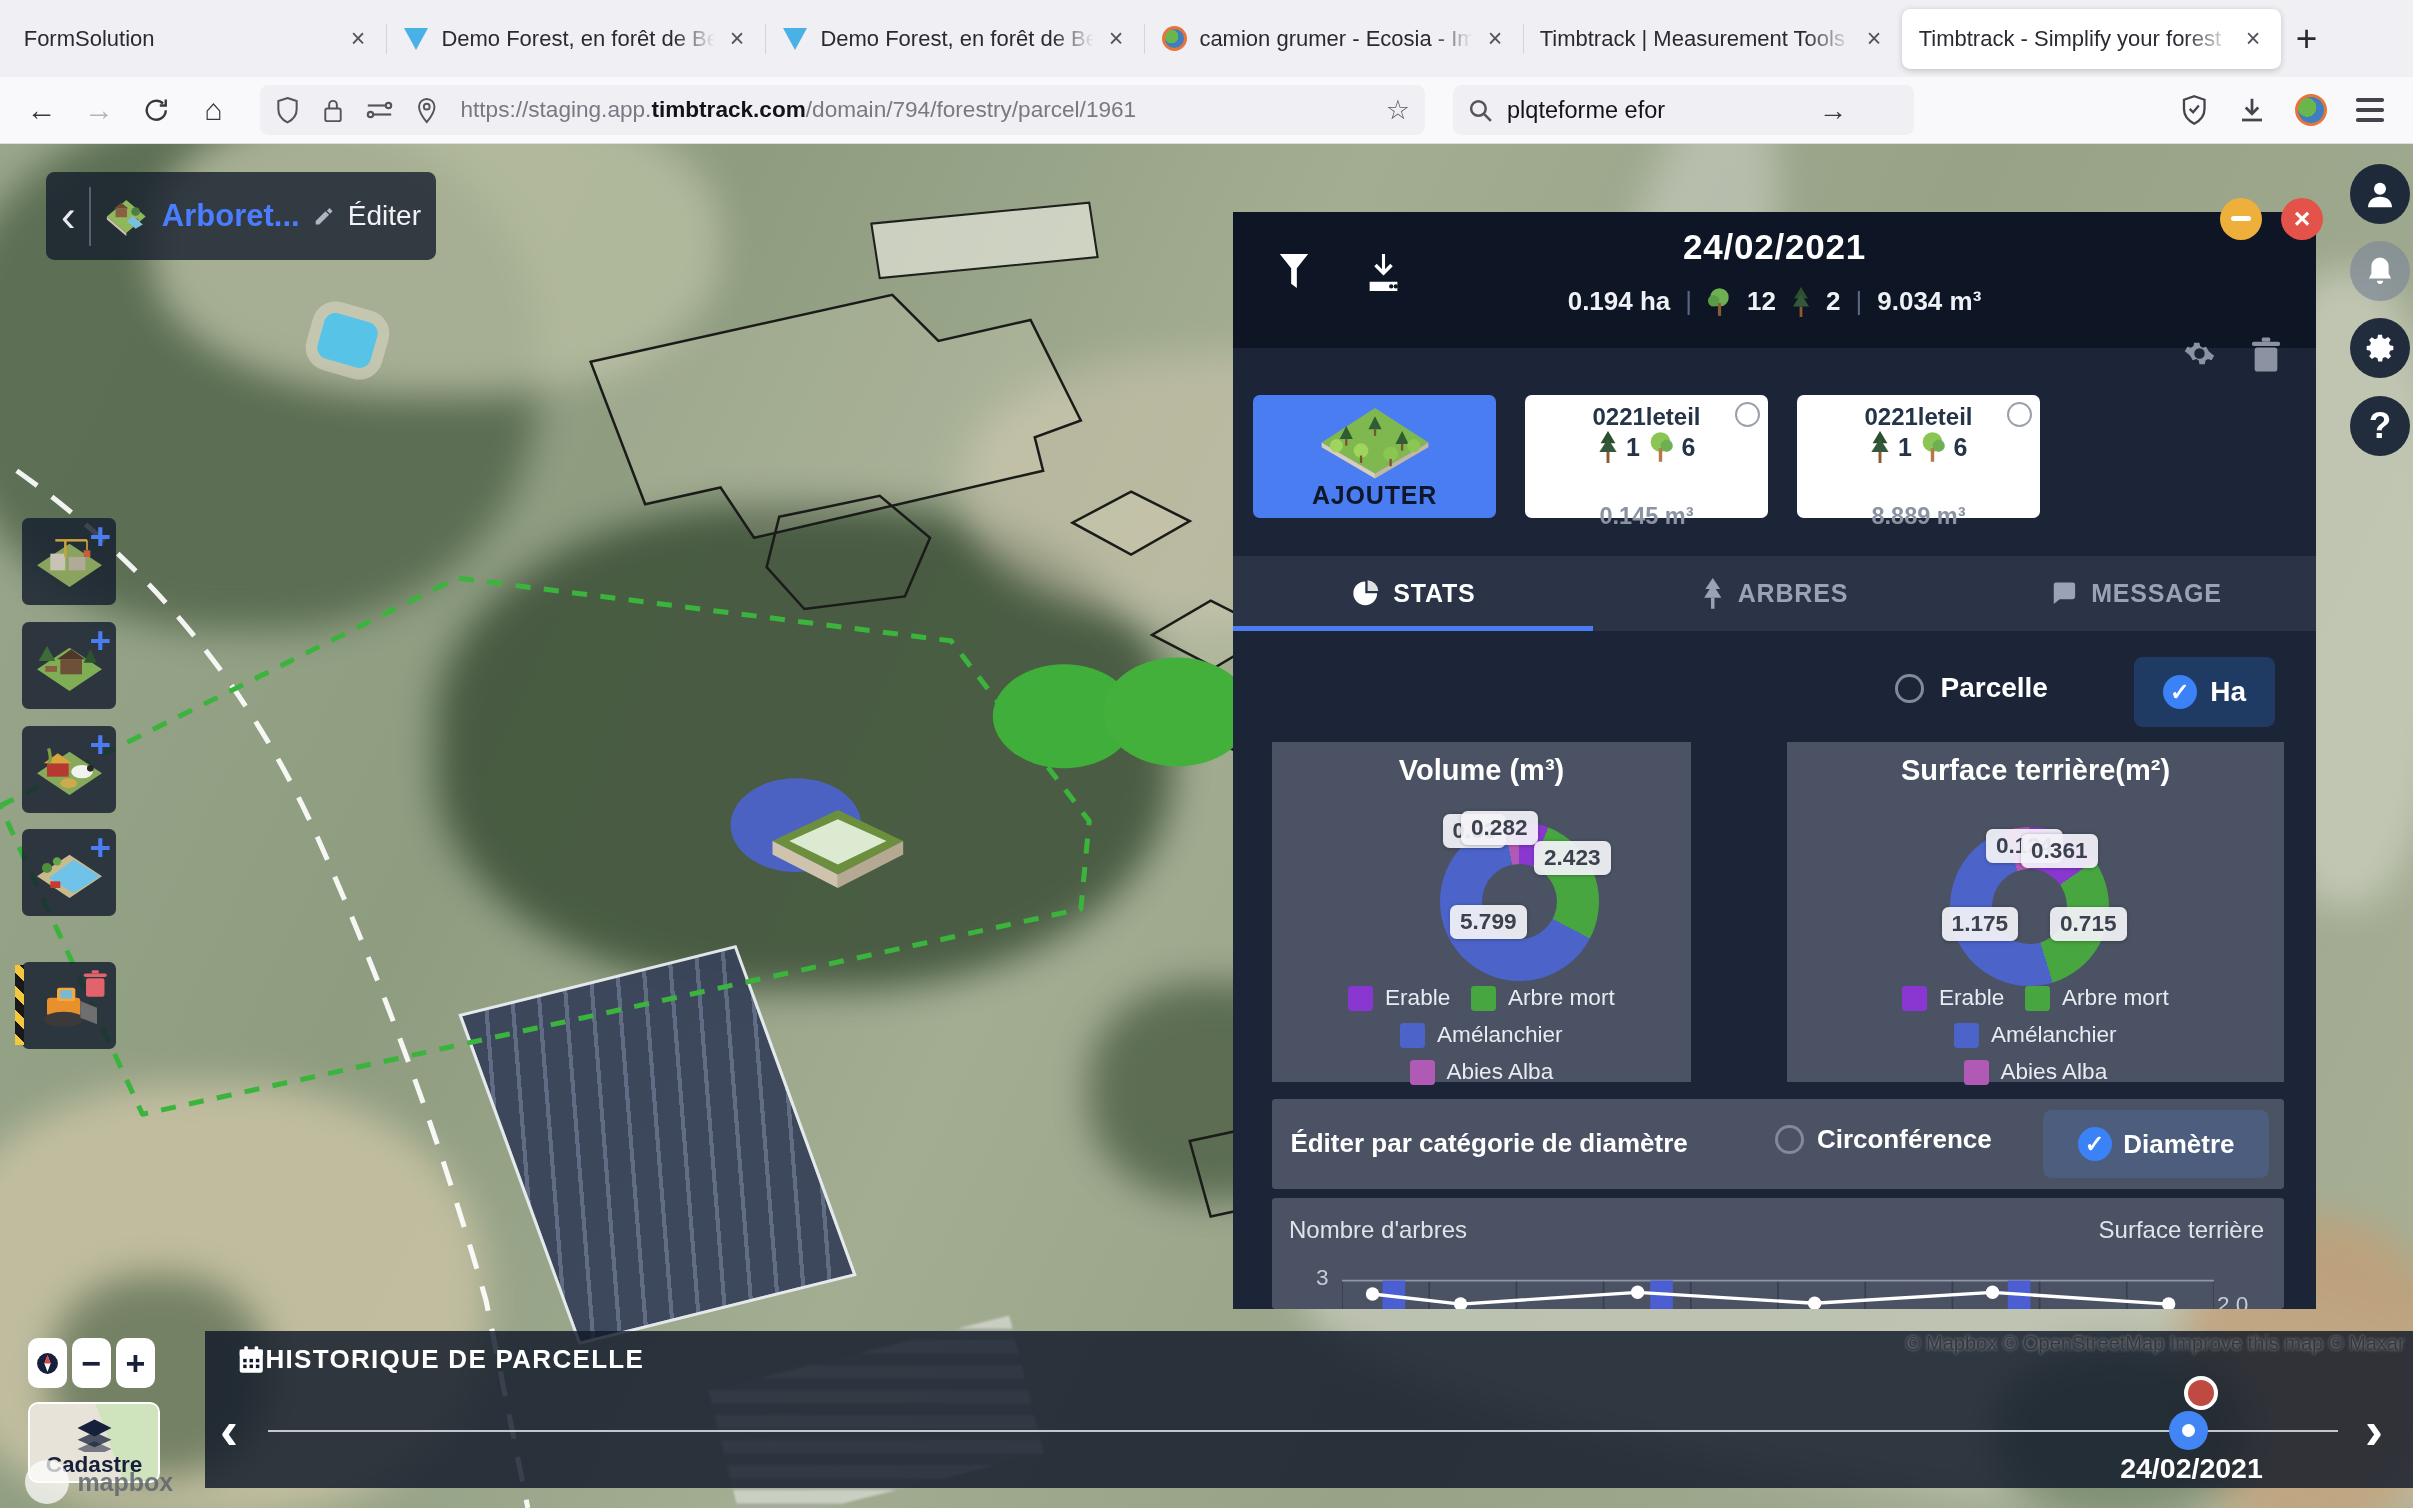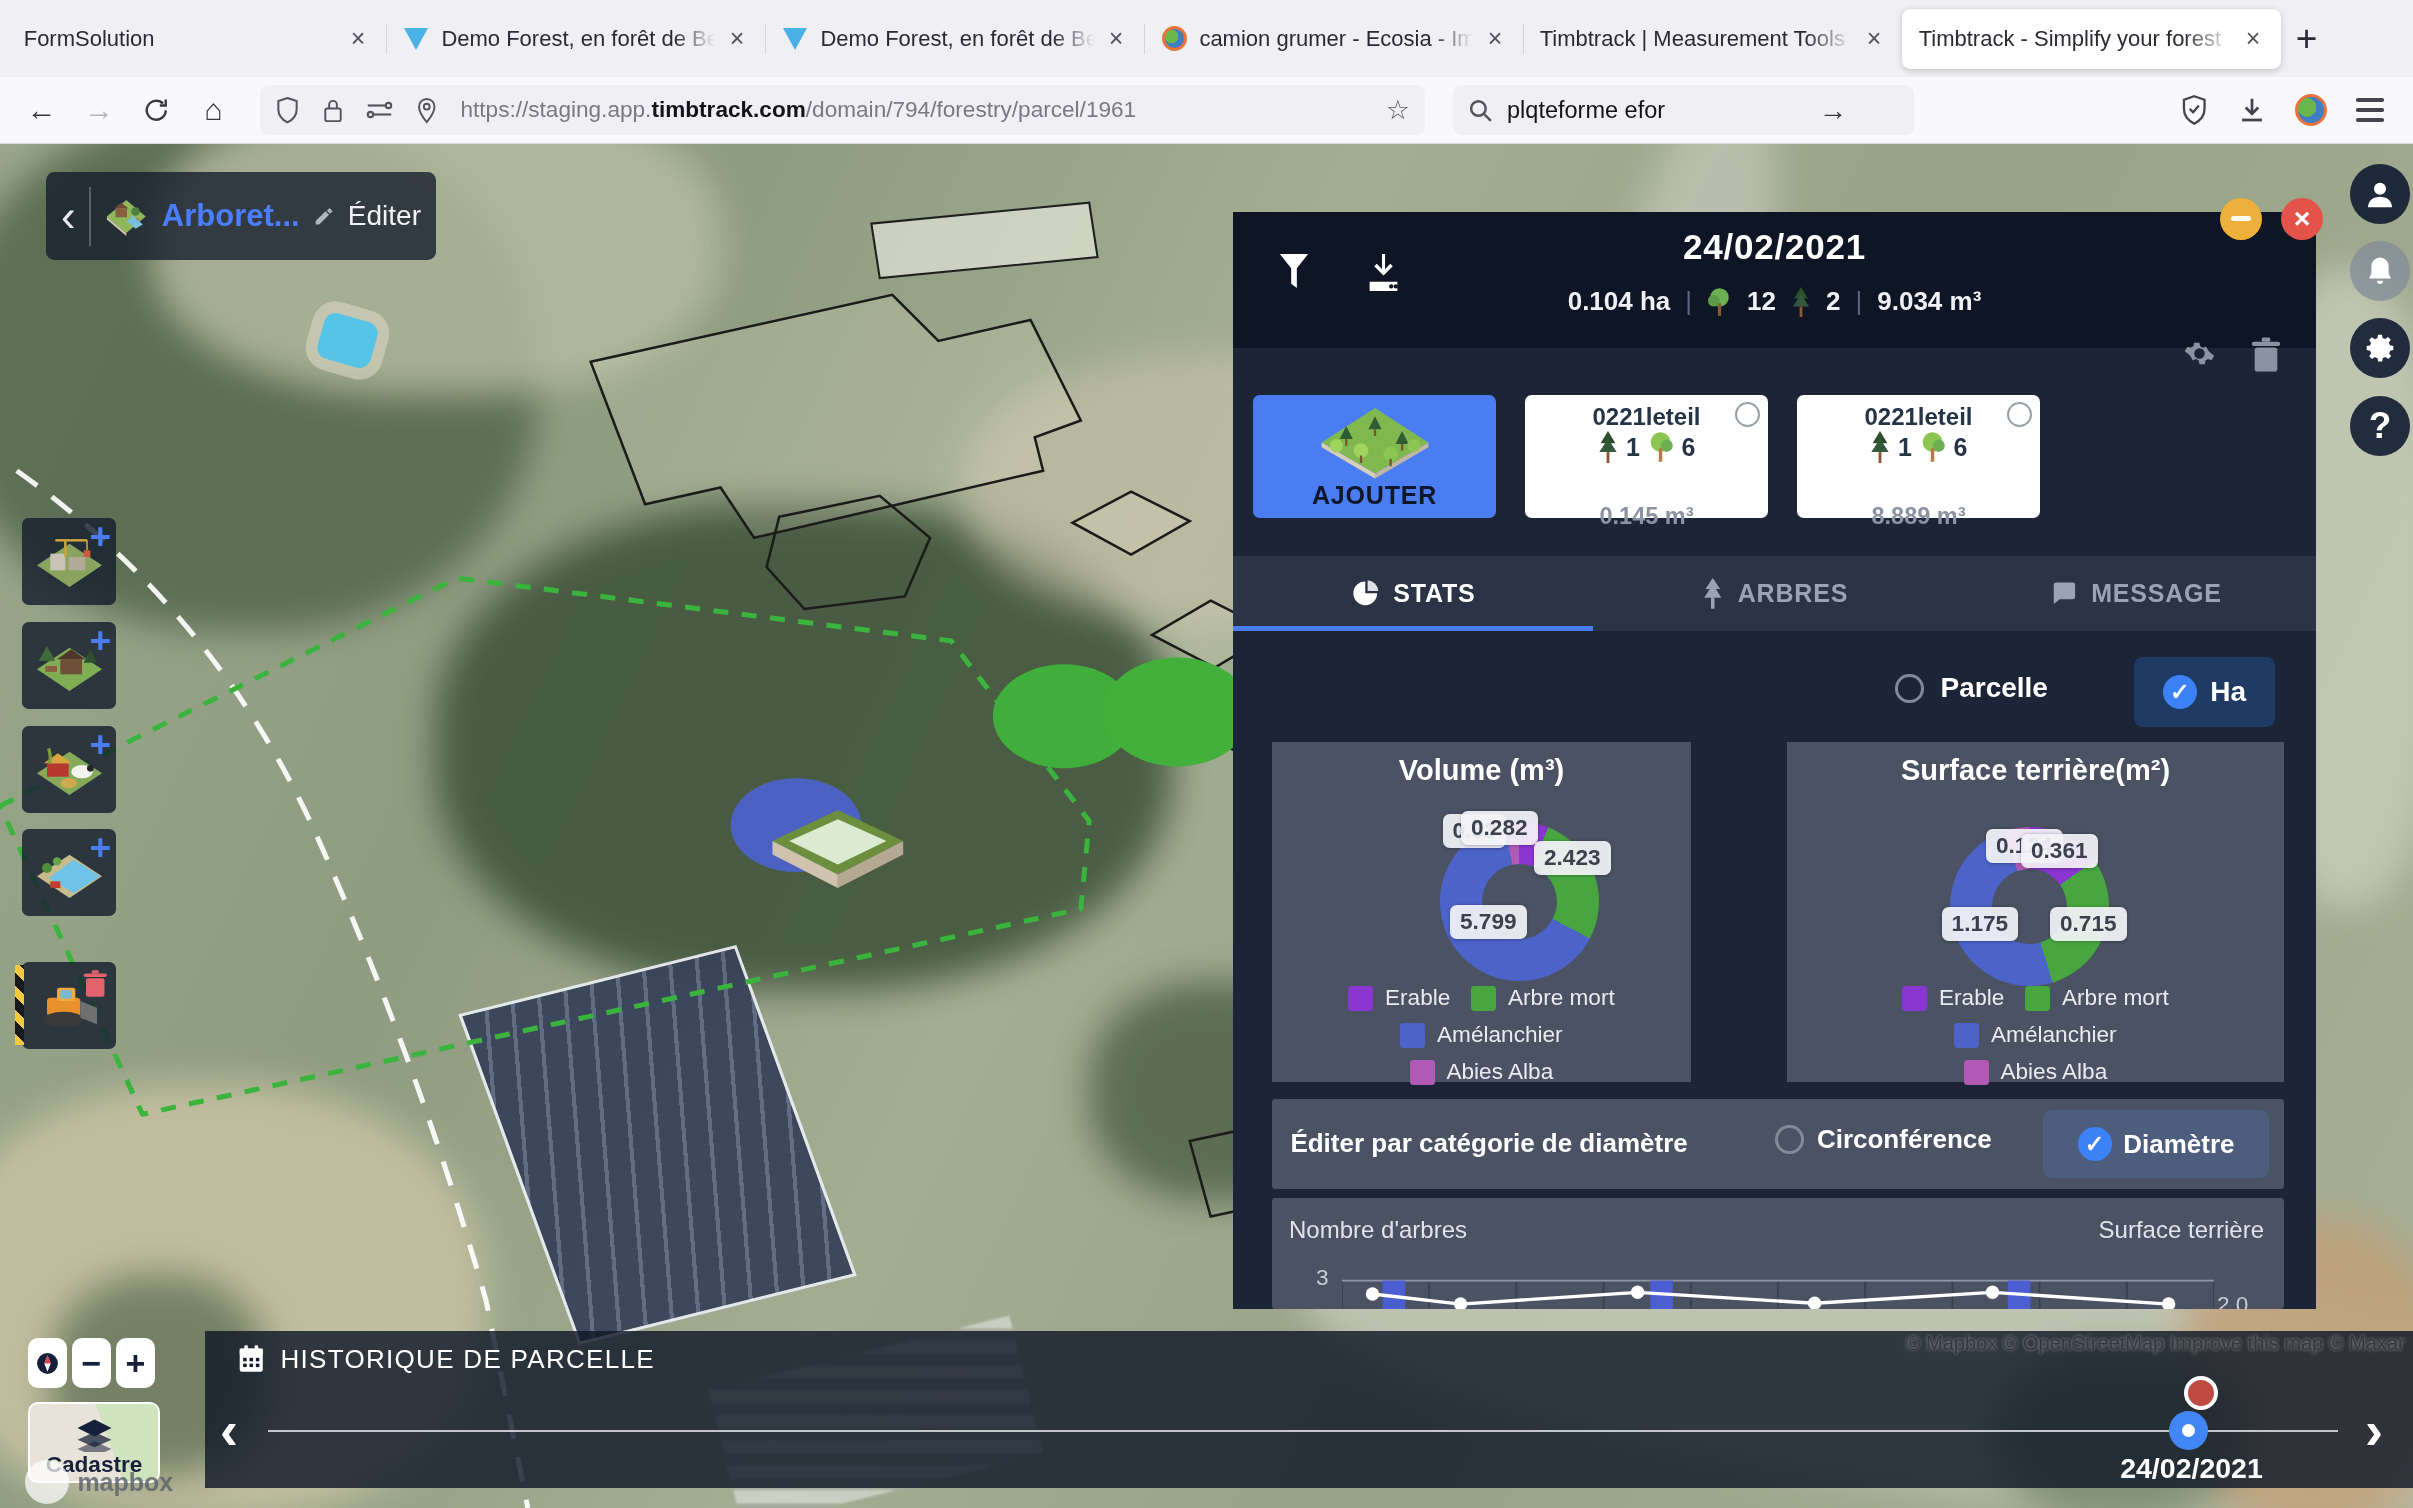--- a/index.html
+++ b/index.html
@@ -152,22 +152,22 @@
   .diam-btn{position:absolute;left:771px;top:11px;width:226px;height:68px;background:#4c5d7e;
             border-radius:8.4px;display:flex;align-items:center;justify-content:center;gap:11.7px;
             font-size:26px;font-weight:bold;}
   .mini-band{left:39px;top:986px;width:1012px;height:111px;overflow:hidden;}
   .mini-band .lab{position:absolute;top:18.4px;font-size:24px;color:#dfe3ea;}
   .mini-band .tickL{position:absolute;left:44px;top:67px;font-size:22.6px;color:#c6ccd8;}
   .mini-band .tickR{position:absolute;left:945px;top:94px;font-size:22.6px;color:#c6ccd8;}
   
   .bottombar{position:absolute;left:205px;top:1331px;width:2208px;height:157px;
              background:rgba(16,24,40,.82);color:#fff;z-index:40;}
-  .bottombar .btitle{position:absolute;left:32px;top:13.4px;display:flex;align-items:flex-start;gap:15px;
-             font-size:26px;font-weight:normal;letter-spacing:1.3px;}
+  .bottombar .btitle{position:absolute;left:32px;top:13.4px;display:flex;align-items:center;
+             font-size:26px;font-weight:bold;letter-spacing:1.3px;}
   .bottombar .chev{position:absolute;font-size:54px;font-weight:bold;line-height:1;}
   .timeline{position:absolute;left:63px;top:99px;width:2070px;height:1.7px;background:rgba(222,226,232,.85);}
   .tl-dot-blue{position:absolute;left:1964px;top:80px;width:39px;height:39px;border-radius:50%;
                background:#4285f4;display:flex;align-items:center;justify-content:center;}
   .tl-dot-blue i{display:block;width:13.4px;height:13.4px;border-radius:50%;background:#fff;}
   .tl-dot-red{position:absolute;left:1979px;top:45px;width:34px;height:34px;border-radius:50%;
               background:#bf4a42;border:4.2px solid #fff;}
   .tl-date{position:absolute;left:1886px;top:121px;width:201px;text-align:center;font-size:28.5px;
            font-weight:bold;}
 </style>
@@ -444,21 +444,21 @@
         </svg>
       <svg class="p-hicon" style="left:132px;" width="37" height="47" viewBox="0 0 24 28" fill="#fff">
           <path d="M11 2h2v12h-2z"></path>
           <path d="M6 10l6 6 6-6-1.6-1.6L12 12.8 7.6 8.4z"></path>
           <path d="M3 20h18v6H3z"></path>
           <circle cx="17" cy="23" r="1.4" fill="#0e1524"></circle>
           <circle cx="20" cy="23" r="1.4" fill="#0e1524"></circle>
         </svg>
       <div class="date">24/02/2021</div>
       <div class="stats">
-        <span>0.104 ha</span>
+        <span>0.194 ha</span>
         <span class="bar">|</span>
         <svg width="25" height="30" viewBox="0 0 20 26">
             <circle cx="10" cy="9" r="8" fill="#6db054"></circle>
             <circle cx="5" cy="12" r="5" fill="#5a9c45"></circle>
             <rect x="8.6" y="14" width="2.8" height="11" fill="#8a5a33"></rect>
           </svg>
         <span>12</span>
         <svg width="20" height="30" viewBox="0 0 16 26">
             <polygon points="8,0 14,10 2,10" fill="#2c4f2e"></polygon>
             <polygon points="8,6 15,17 1,17" fill="#33593a"></polygon>

